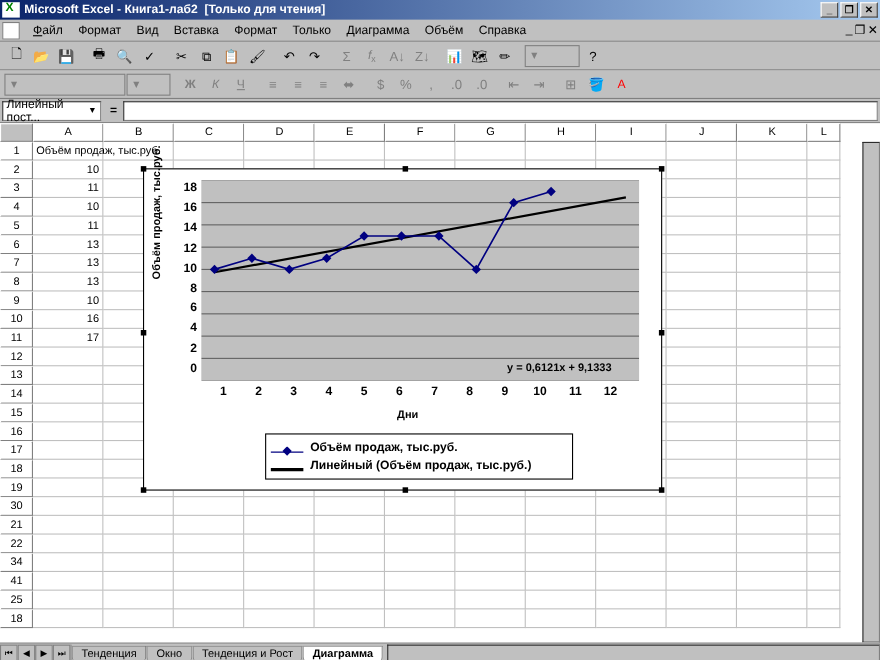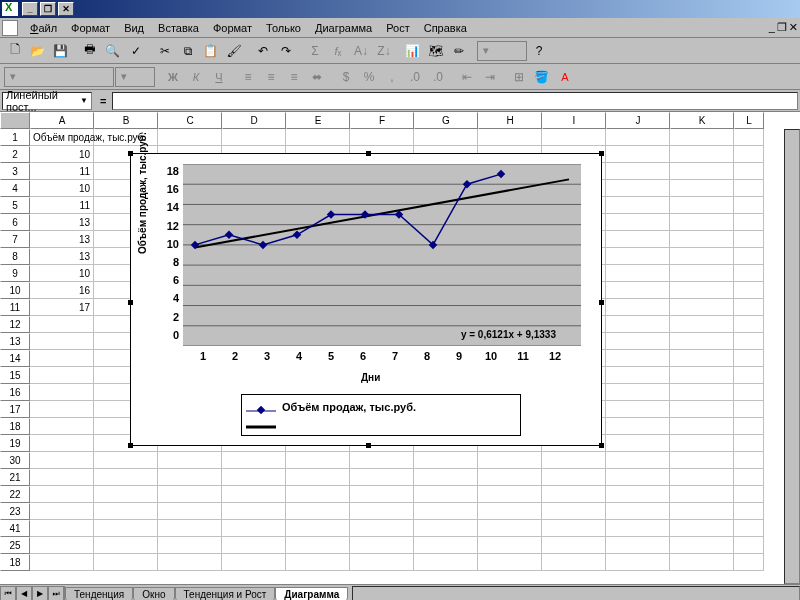--- a/index.html
+++ b/index.html
@@ -63,37 +63,40 @@
 .hscroll { flex:1; height:16px; background:#c0c0c0; border:1px inset #808080; margin-left:4px;}
 
 svg.plot-svg { position:absolute; left:0; top:0;}
 .vscroll { position:absolute; right:0; top:0; bottom:0; width:16px; background:#c0c0c0; border:1px inset #808080;}
 </style>
 </head>
 <body>
 
 <div class="titlebar">
   <span class="app-icon"></span>
+  <span class="title-text">
+    <span>Microsoft Excel</span> - <span>Книга1-лаб2</span>&nbsp;&nbsp;<span>[Только для чтения]</span>
+  </span>
   <div class="winbtns">
     <div class="winbtn">_</div>
     <div class="winbtn">❐</div>
     <div class="winbtn">✕</div>
   </div>
 </div>
 
 <div class="menubar">
   <span class="doc-icon"></span>
   <span class="menu-item"><u>Ф</u><span></span>айл</span>
   <span class="menu-item">Формат</span>
   <span class="menu-item">Вид</span>
   <span class="menu-item">Вставка</span>
   <span class="menu-item">Формат</span>
   <span class="menu-item">Только</span>
   <span class="menu-item">Диаграмма</span>
-  <span class="menu-item">Рост</span>
+  <span class="menu-item">Объём</span>
   <span class="menu-item">Справка</span>
   <div class="docbtns">
     <div class="winbtn">_</div>
     <div class="winbtn">❐</div>
     <div class="winbtn">✕</div>
   </div>
 </div>
 
 <div class="toolbar">
   <div class="tb-btn">🗋</div>
@@ -208,21 +211,21 @@
           <div class="rowhdr">13</div>
           <div class="rowhdr">14</div>
           <div class="rowhdr">15</div>
           <div class="rowhdr">16</div>
           <div class="rowhdr">17</div>
           <div class="rowhdr">18</div>
           <div class="rowhdr">19</div>
           <div class="rowhdr">30</div>
           <div class="rowhdr">21</div>
           <div class="rowhdr">22</div>
-          <div class="rowhdr">23</div>
+          <div class="rowhdr">34</div>
           <div class="rowhdr">41</div>
           <div class="rowhdr">25</div>
           <div class="rowhdr">18</div>
         </div>
       <div class="grid">
         <div class="cells" id="cells-container">
             <div class="cell-row">
               <div class="cell" style="width: 64px; overflow: visible;">Объём продаж, тыс.руб.</div>
               <div class="cell" style="width: 64px;"></div>
               <div class="cell" style="width: 64px;"></div>
@@ -667,20 +670,21 @@
                   </svg>
               </div>
               <span>Объём продаж, тыс.руб.</span>
             </div>
             <div class="legend-row">
               <div class="legend-marker">
                 <svg width="30" height="10">
                     <line x1="0" y1="5" x2="30" y2="5" stroke="#000" stroke-width="3"></line>
                   </svg>
               </div>
+              <span>Линейный (Объём продаж, тыс.руб.)</span>
             </div>
           </div>
         </div>
       </div>
       <div class="vscroll"></div>
     </div>
   </div>
 </div>
 
 <div class="sheettabs">

